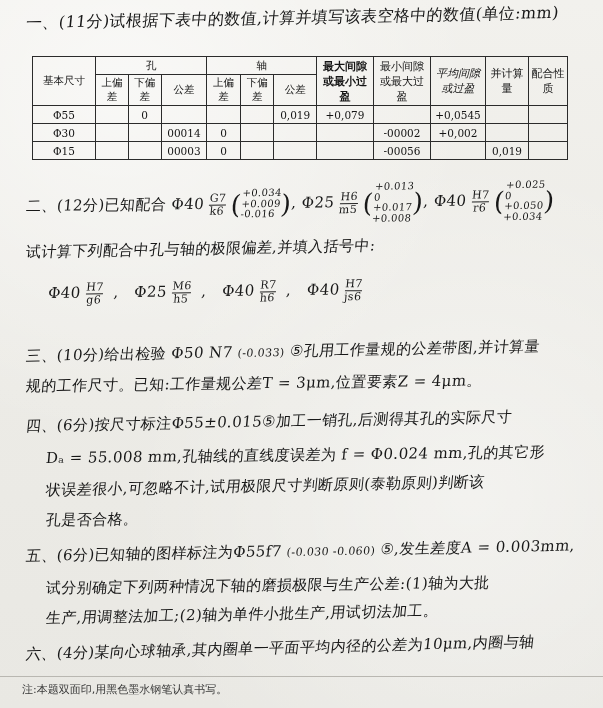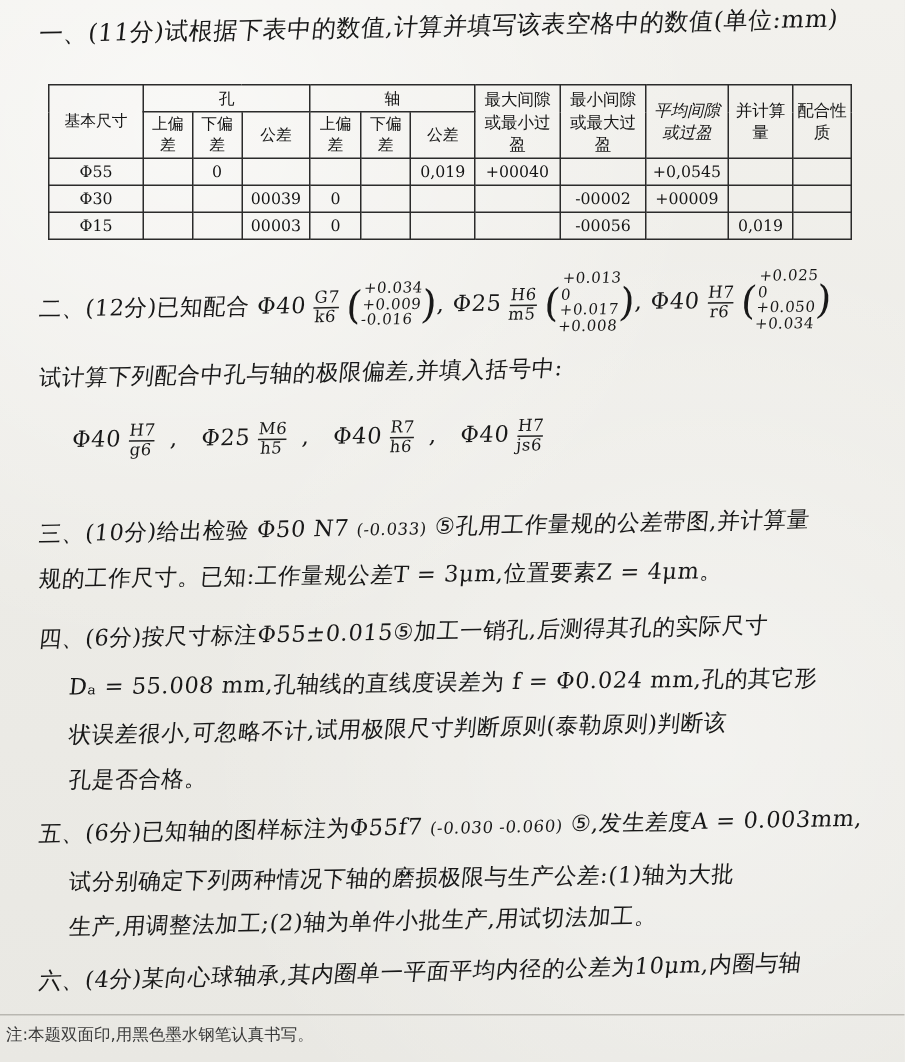--- a/index.html
+++ b/index.html
@@ -63,21 +63,21 @@
   
   .frac{display:inline-block;text-align:center;vertical-align:middle;line-height:1.05;font-size:11px;}
   .frac .n{display:block;}
   .frac .bar{display:block;border-top:1px solid #222;}
   .frac .d{display:block;}
   .paren{display:inline-block;vertical-align:middle;font-size:26px;line-height:.8;}
   .tolsup{display:inline-block;vertical-align:middle;font-size:10px;line-height:1.05;text-align:left;}
   .tolsup span{display:block;}
 
   .footer-note{
-    position:absolute;left:4px;top:682px;
+    position:absolute;left:22px;top:682px;
     font-size:11px;color:#3a3a3a;
     font-family:"DejaVu Sans","Liberation Sans",sans-serif;
   }
   .hr-bottom{
     position:absolute;left:0;top:676px;width:603px;height:1px;background:#b9b7b1;
   }
 </style>
 </head>
 <body>
 
@@ -87,21 +87,21 @@
 
   <div class="hw hw-line slant1" style="left:26px;top:14px;font-size:16px;">一、(11分)试根据下表中的数值,计算并填写该表空格中的数值(单位:mm)</div>
 
   <div class="tbl-wrap">
     <table class="grid">
       <tbody>
           <tr>
         <td rowspan="2" style="width:58px;" class="thtall">基本尺寸</td>
         <td colspan="3" style="width:150px;">孔</td>
         <td colspan="3" style="width:150px;">轴</td>
-        <td rowspan="2" style="width:52px;" class="xs">最大间隙或最小过盈</td>
+        <td rowspan="2" style="width:52px;font-weight:bold;" class="xs">最大间隙或最小过盈</td>
         <td rowspan="2" style="width:52px;" class="xs">最小间隙或最大过盈</td>
         <td rowspan="2" style="width:50px;font-style:italic;" class="xs">平均间隙或过盈</td>
         <td rowspan="2" style="width:38px;" class="xs">并计算量</td>
         <td rowspan="2" style="width:34px;" class="xs">配合性质</td>
       </tr>
       <tr>
         <td>上偏差</td>
         <td>下偏差</td>
         <td>公差</td>
         <td>上偏差</td>
@@ -109,37 +109,37 @@
         <td>公差</td>
       </tr>
       <tr class="rowv">
         <td>Φ55</td>
         <td></td>
         <td>0</td>
         <td></td>
         <td></td>
         <td></td>
         <td>0,019</td>
-        <td>+00040</td>
+        <td>+0,079</td>
         <td></td>
         <td>+0,0545</td>
         <td></td>
         <td></td>
       </tr>
       <tr class="rowv">
         <td>Φ30</td>
         <td></td>
         <td></td>
-        <td>00039</td>
+        <td>00014</td>
         <td>0</td>
         <td></td>
         <td></td>
         <td></td>
         <td>-00002</td>
-        <td>+00009</td>
+        <td>+0,002</td>
         <td></td>
         <td></td>
       </tr>
       <tr class="rowv">
         <td>Φ15</td>
         <td></td>
         <td></td>
         <td>00003</td>
         <td>0</td>
         <td></td>

